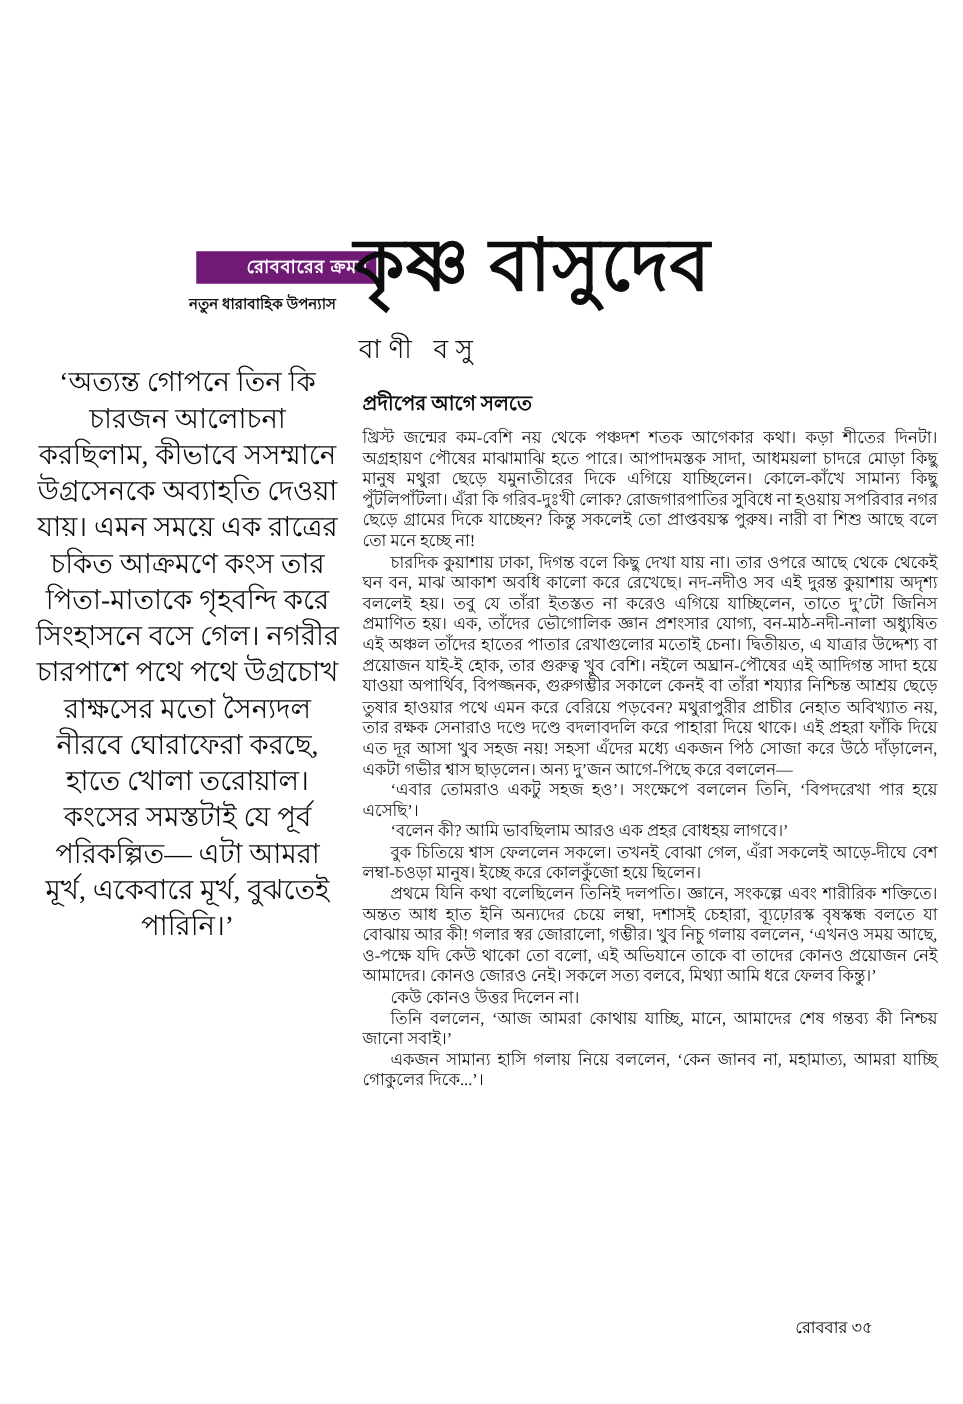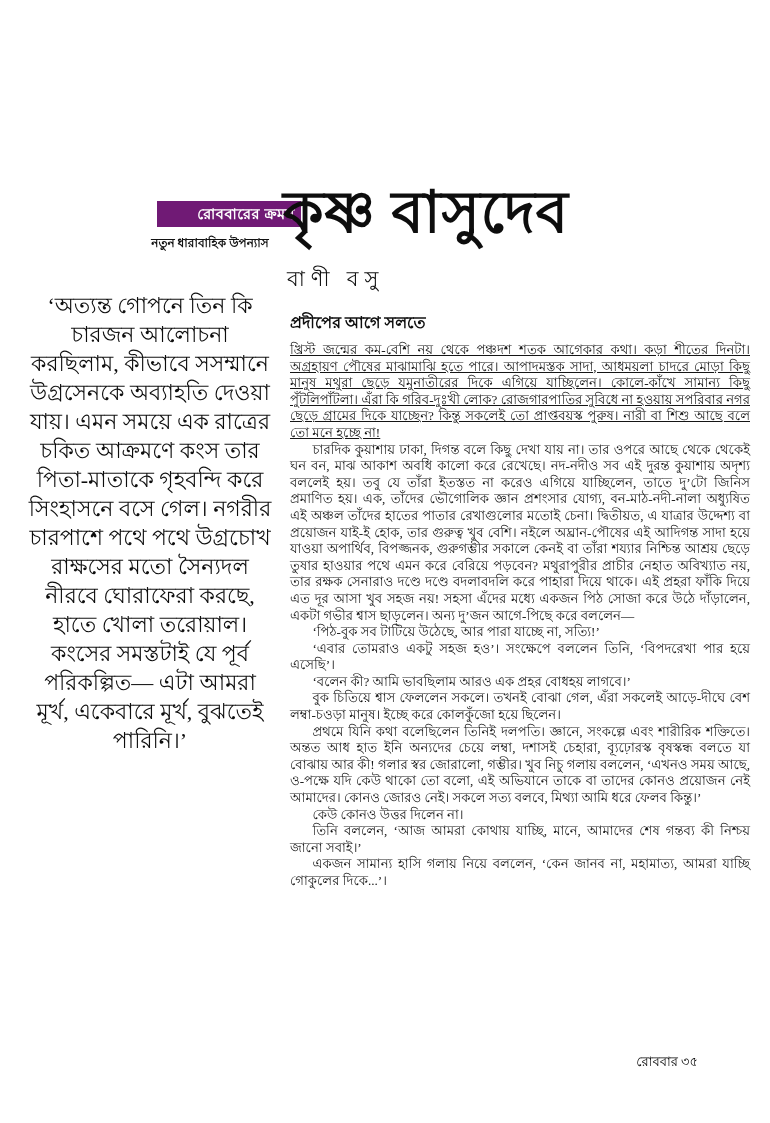--- a/index.html
+++ b/index.html
@@ -89,21 +89,20 @@
     line-height: 16.6px;
     text-align: justify;
     color: #151515;
   }
   .article-body p {
     margin: 0;
     text-indent: 1.7em;
   }
   .article-body p.first {
     text-indent: 0;
-    text-decoration: underline;
   }
   .page-footer {
     position: absolute;
     left: 498px;
     top: 1052px;
     width: 200px;
     text-align: right;
     font-size: 13px;
     color: #000000;
   }
@@ -121,21 +120,20 @@
 
   <div class="article-author">বাণী বসু</div>
 
   <div class="pull-quote">‘অত্যন্ত গোপনে তিন কি চারজন আলোচনা করছিলাম, কীভাবে সসম্মানে উগ্রসেনকে অব্যাহতি দেওয়া যায়। এমন সময়ে এক রাত্রের চকিত আক্রমণে কংস তার পিতা-মাতাকে গৃহবন্দি করে সিংহাসনে বসে গেল। নগরীর চারপাশে পথে পথে উগ্রচোখ রাক্ষসের মতো সৈন্যদল নীরবে ঘোরাফেরা করছে, হাতে খোলা তরোয়াল। কংসের সমস্তটাই যে পূর্ব পরিকল্পিত— এটা আমরা মূর্খ, একেবারে মূর্খ, বুঝতেই পারিনি।’</div>
 
   <div class="section-heading">প্রদীপের আগে সলতে</div>
 
   <div class="article-body">
     <p class="first">খ্রিস্ট জন্মের কম-বেশি নয় থেকে পঞ্চদশ শতক আগেকার কথা। কড়া শীতের দিনটা। অগ্রহায়ণ পৌষের মাঝামাঝি হতে পারে। আপাদমস্তক সাদা, আধময়লা চাদরে মোড়া কিছু মানুষ মথুরা ছেড়ে যমুনাতীরের দিকে এগিয়ে যাচ্ছিলেন। কোলে-কাঁখে সামান্য কিছু পুঁটলিপাঁটলা। এঁরা কি গরিব-দুঃখী লোক? রোজগারপাতির সুবিধে না হওয়ায় সপরিবার নগর ছেড়ে গ্রামের দিকে যাচ্ছেন? কিন্তু সকলেই তো প্রাপ্তবয়স্ক পুরুষ। নারী বা শিশু আছে বলে তো মনে হচ্ছে না!</p>
     <p>চারদিক কুয়াশায় ঢাকা, দিগন্ত বলে কিছু দেখা যায় না। তার ওপরে আছে থেকে থেকেই ঘন বন, মাঝ আকাশ অবধি কালো করে রেখেছে। নদ-নদীও সব এই দুরন্ত কুয়াশায় অদৃশ্য বললেই হয়। তবু যে তাঁরা ইতস্তত না করেও এগিয়ে যাচ্ছিলেন, তাতে দু’টো জিনিস প্রমাণিত হয়। এক, তাঁদের ভৌগোলিক জ্ঞান প্রশংসার যোগ্য, বন-মাঠ-নদী-নালা অধ্যুষিত এই অঞ্চল তাঁদের হাতের পাতার রেখাগুলোর মতোই চেনা। দ্বিতীয়ত, এ যাত্রার উদ্দেশ্য বা প্রয়োজন যাই-ই হোক, তার গুরুত্ব খুব বেশি। নইলে অঘ্রান-পৌষের এই আদিগন্ত সাদা হয়ে যাওয়া অপার্থিব, বিপজ্জনক, গুরুগম্ভীর সকালে কেনই বা তাঁরা শয্যার নিশ্চিন্ত আশ্রয় ছেড়ে তুষার হাওয়ার পথে এমন করে বেরিয়ে পড়বেন? মথুরাপুরীর প্রাচীর নেহাত অবিখ্যাত নয়, তার রক্ষক সেনারাও দণ্ডে দণ্ডে বদলাবদলি করে পাহারা দিয়ে থাকে। এই প্রহরা ফাঁকি দিয়ে এত দূর আসা খুব সহজ নয়! সহসা এঁদের মধ্যে একজন পিঠ সোজা করে উঠে দাঁড়ালেন, একটা গভীর শ্বাস ছাড়লেন। অন্য দু’জন আগে-পিছে করে বললেন—</p>
-    <p>‘পিঠ-বুক সব টাটিয়ে উঠেছে, আর পারা যাচ্ছে না, সত্যি!’</p>
     <p>‘এবার তোমরাও একটু সহজ হও’। সংক্ষেপে বললেন তিনি, ‘বিপদরেখা পার হয়ে এসেছি’।</p>
     <p>‘বলেন কী? আমি ভাবছিলাম আরও এক প্রহর বোধহয় লাগবে।’</p>
     <p>বুক চিতিয়ে শ্বাস ফেললেন সকলে। তখনই বোঝা গেল, এঁরা সকলেই আড়ে-দীঘে বেশ লম্বা-চওড়া মানুষ। ইচ্ছে করে কোলকুঁজো হয়ে ছিলেন।</p>
     <p>প্রথমে যিনি কথা বলেছিলেন তিনিই দলপতি। জ্ঞানে, সংকল্পে এবং শারীরিক শক্তিতে। অন্তত আধ হাত ইনি অন্যদের চেয়ে লম্বা, দশাসই চেহারা, ব্যূঢ়োরস্ক বৃষস্কন্ধ বলতে যা বোঝায় আর কী! গলার স্বর জোরালো, গম্ভীর। খুব নিচু গলায় বললেন, ‘এখনও সময় আছে, ও-পক্ষে যদি কেউ থাকো তো বলো, এই অভিযানে তাকে বা তাদের কোনও প্রয়োজন নেই আমাদের। কোনও জোরও নেই। সকলে সত্য বলবে, মিথ্যা আমি ধরে ফেলব কিন্তু।’</p>
     <p>কেউ কোনও উত্তর দিলেন না।</p>
     <p>তিনি বললেন, ‘আজ আমরা কোথায় যাচ্ছি, মানে, আমাদের শেষ গন্তব্য কী নিশ্চয় জানো সবাই।’</p>
     <p>একজন সামান্য হাসি গলায় নিয়ে বললেন, ‘কেন জানব না, মহামাত্য, আমরা যাচ্ছি গোকুলের দিকে...’।</p>
   </div>
 
   <div class="page-footer">রোববার ৩৫</div>

